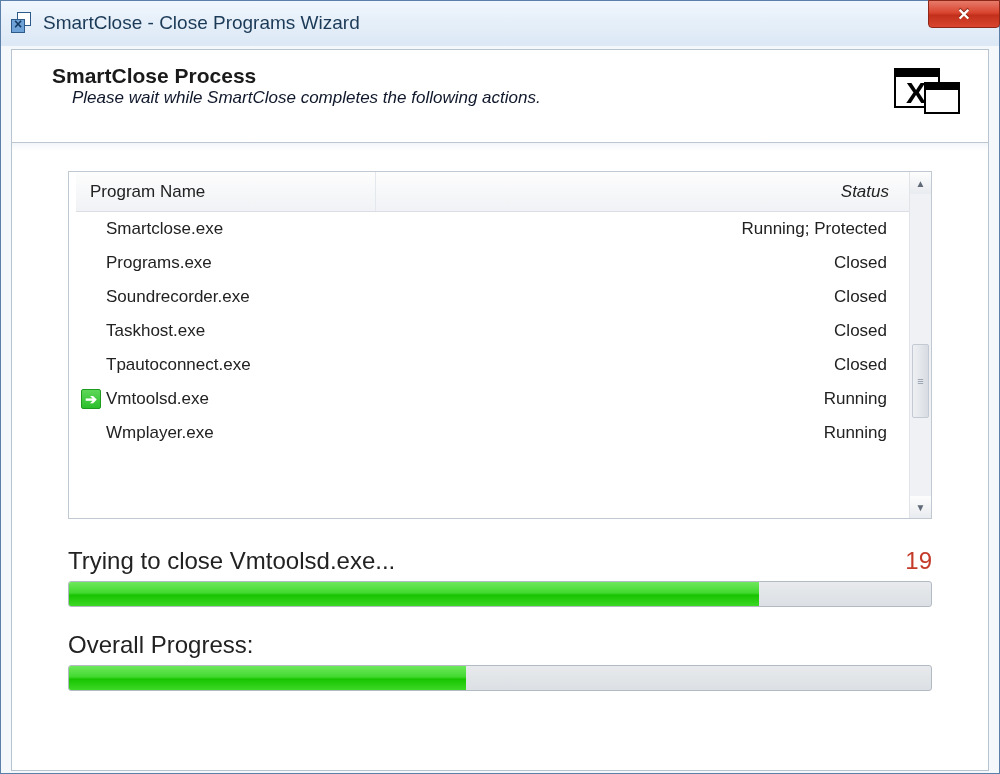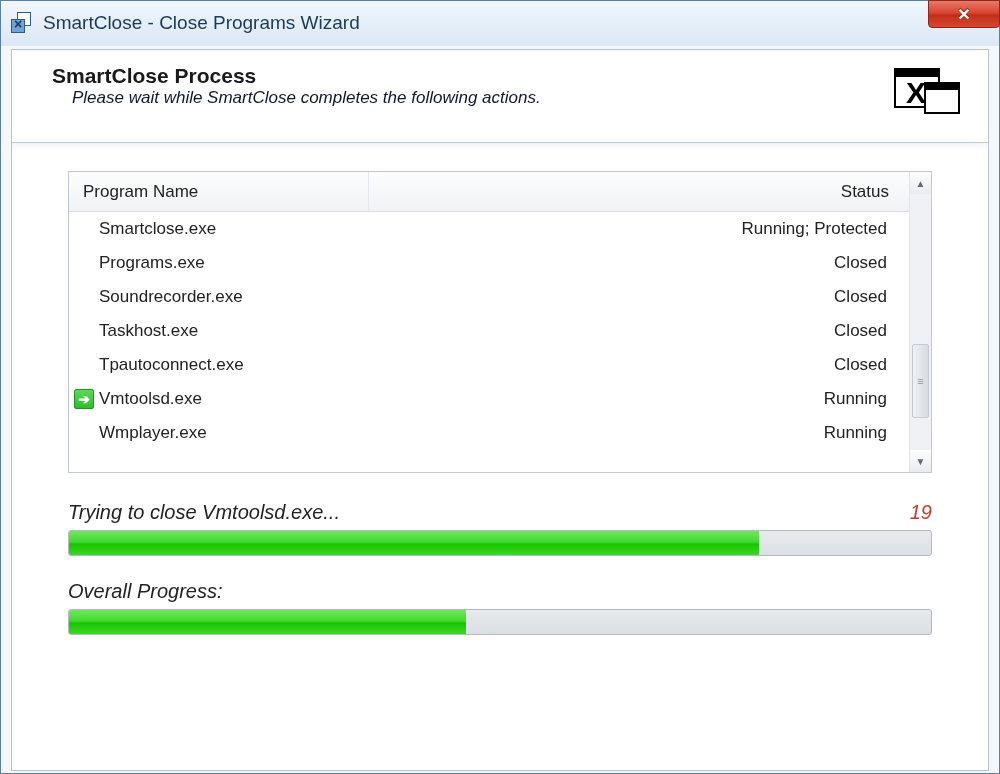--- a/index.html
+++ b/index.html
@@ -108,37 +108,38 @@
   .header-icon .big-x {
     position: absolute; top: 8px; left: 12px;
     font-size: 30px; font-weight: 900; color: #000; font-family: Arial, sans-serif;
   }
   .body-area {
     padding: 28px 56px 0 56px;
     background: linear-gradient(to bottom, #f2f5f9 0, #fff 8px);
   }
   .list-box {
     border: 1px solid #c0c8d2;
-    height: 302px;
+    height: 348px;
     background: #fff;
     display: flex;
     position: relative;
+    padding-left: 7px;
   }
   .list-main { flex: 1; overflow: hidden; }
   .list-header {
     display: flex;
     background: linear-gradient(to bottom, #fdfdfd, #f0f2f5);
     border-bottom: 1px solid #dadee4;
     height: 40px;
     align-items: center;
     font-size: 17px;
     color: #222;
   }
   .col-name { flex: 0 0 300px; padding-left: 14px; border-right: 1px solid #e4e7eb; height: 100%; display: flex; align-items: center; }
-  .col-status { flex: 1; text-align: right; padding-right: 20px; height: 100%; display: flex; align-items: center; justify-content: flex-end; }
+  .col-status { flex: 1; text-align: right; padding-right: 20px; height: 100%; display: flex; align-items: center; justify-content: flex-end; font-style: italic; }
   .list-rows { }
   .row {
     display: flex;
     height: 34px;
     align-items: center;
     font-size: 17px;
     color: #222;
   }
   .row .cell-icon { width: 30px; display: flex; justify-content: center; }
   .row .cell-name { flex: 0 0 270px; }
@@ -174,23 +175,22 @@
     border-radius: 2px;
     display: flex; align-items: center; justify-content: center;
   }
   .scroll-thumb::after {
     content: "≡"; color: #8a94a2; font-size: 11px;
   }
   .progress-label {
     display: flex;
     justify-content: space-between;
     margin-top: 28px;
-    font-size: 20px;
+    font-size: 24px;
     color: #222;
-    font-style: italic;
   }
   .progress-label .counter { color: #c43b2a; }
   .progress-bar {
     height: 26px;
     background: linear-gradient(to bottom, #e8eaed, #dcdfe3);
     border: 1px solid #b2bac4;
     border-radius: 3px;
     margin-top: 6px;
     overflow: hidden;
     position: relative;

